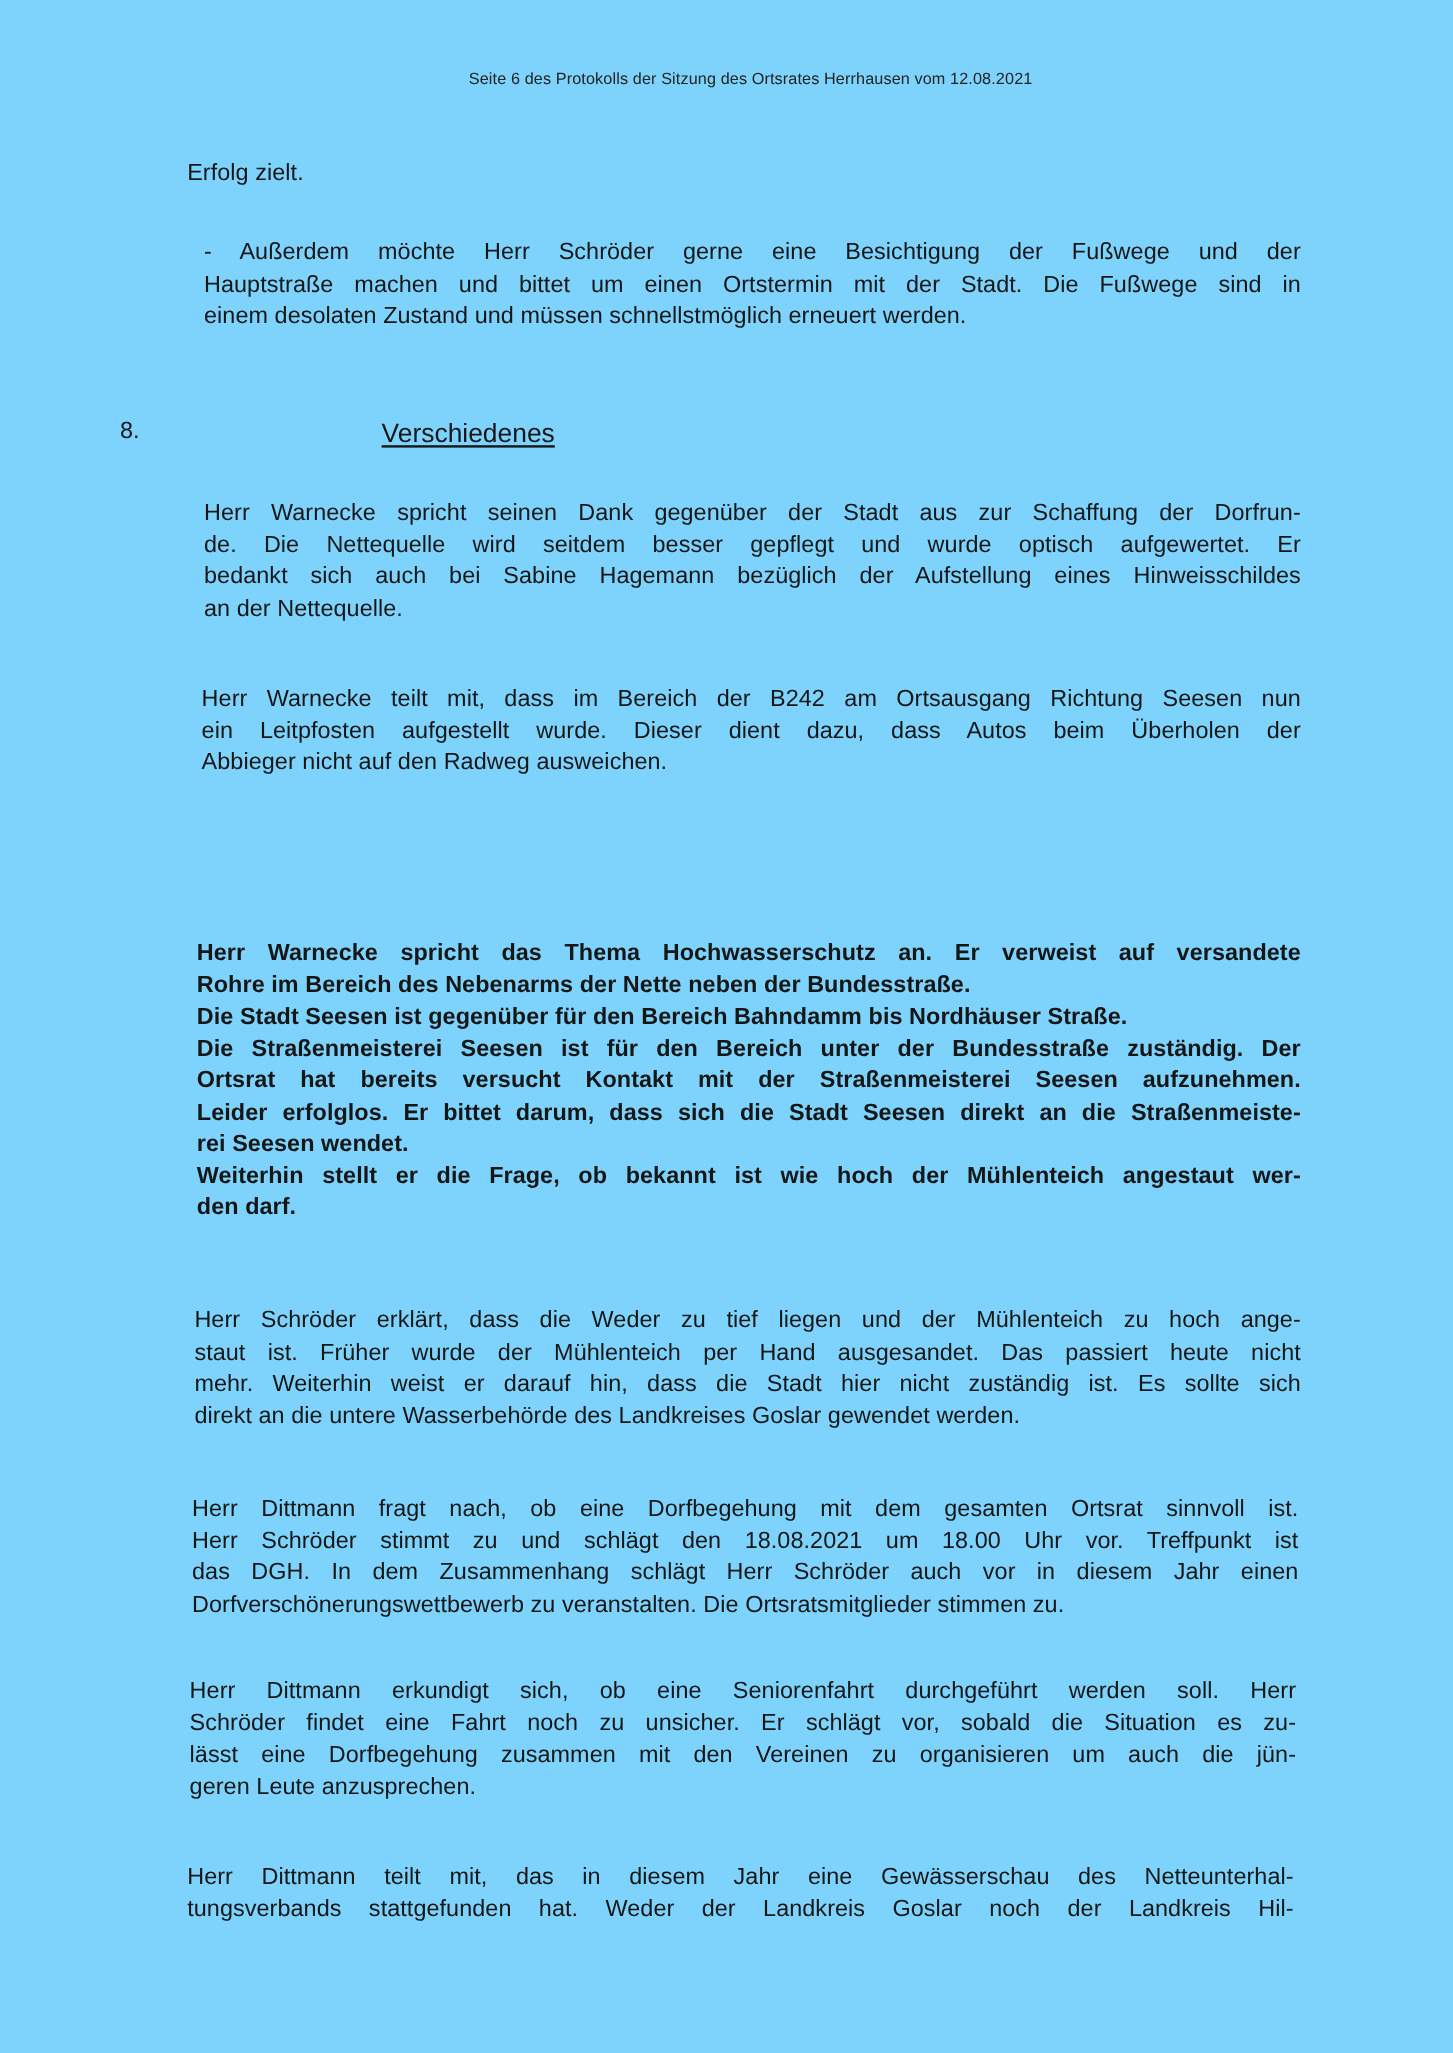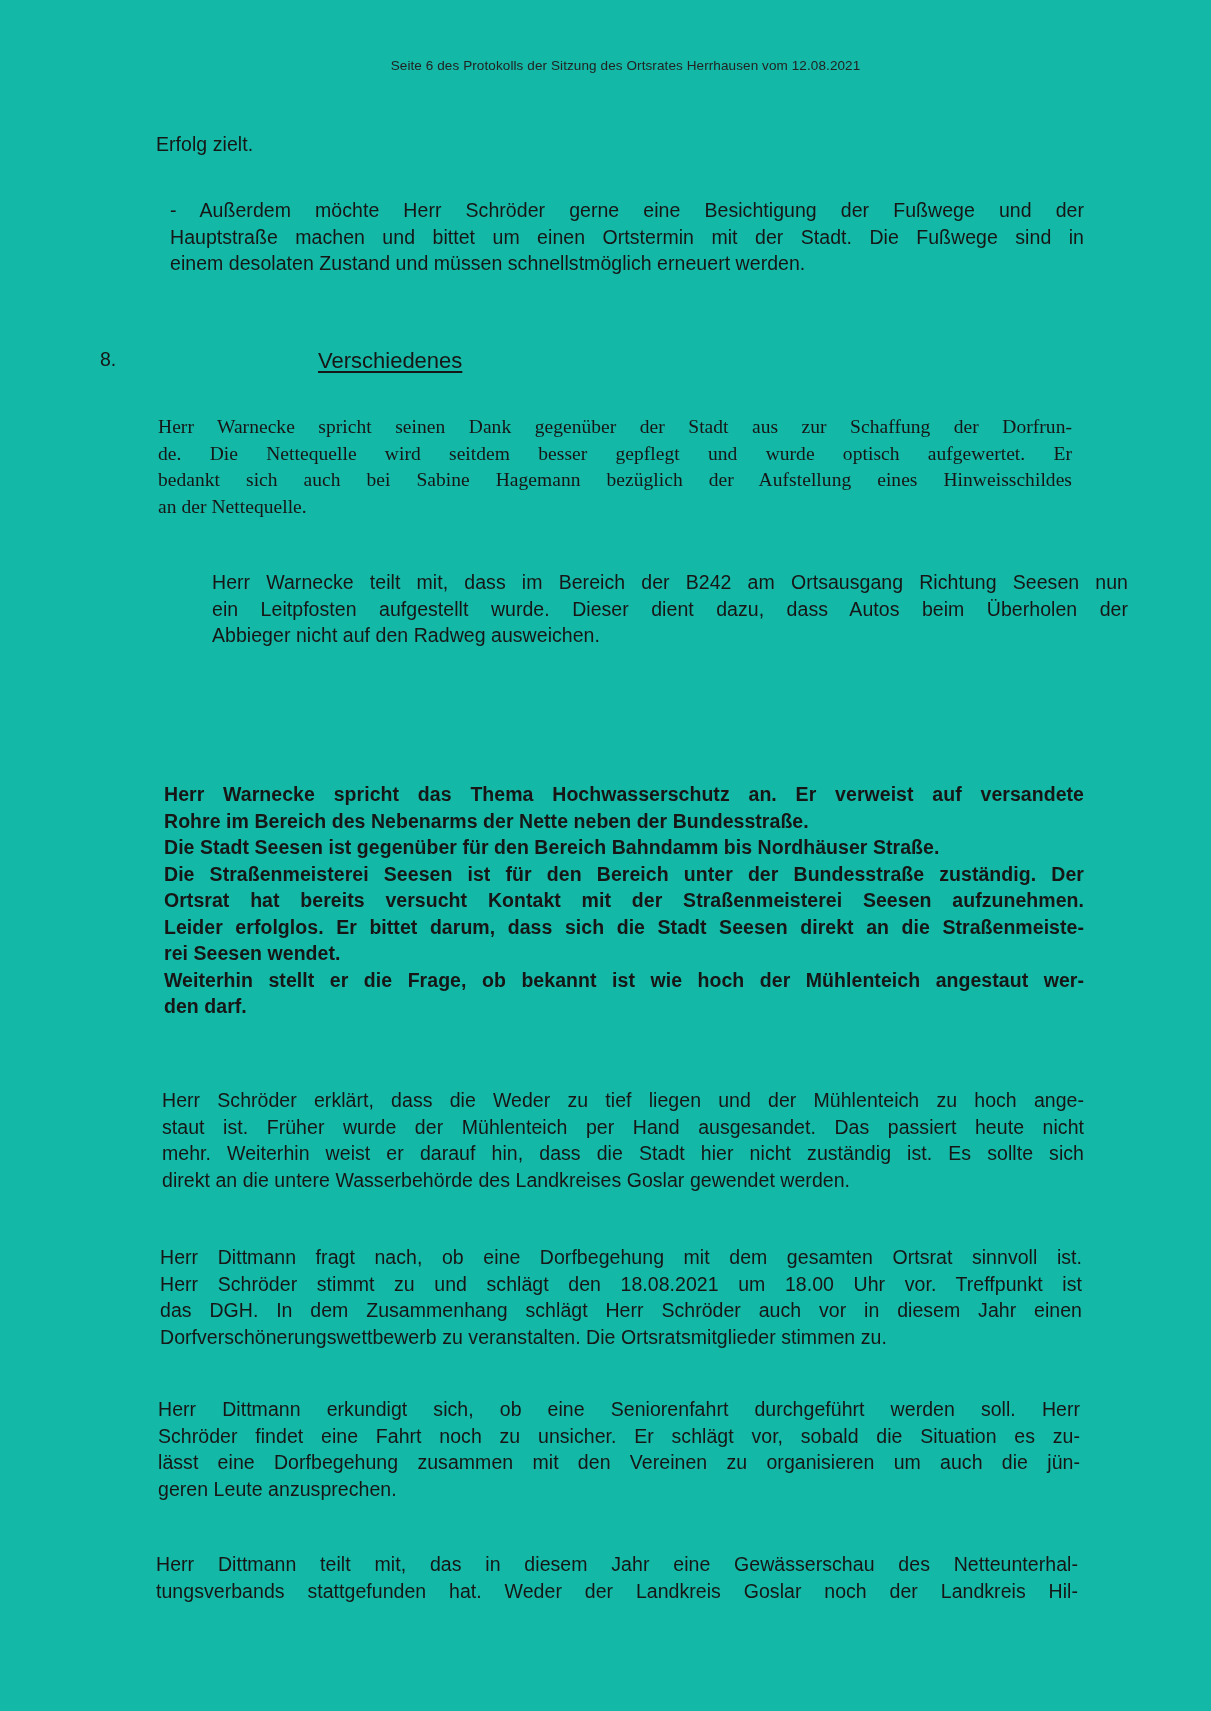--- a/index.html
+++ b/index.html
@@ -13,21 +13,21 @@
       position: relative;
       overflow: hidden;
       font-family: "Liberation Sans", "DejaVu Sans", sans-serif;
       color: #1a1a1a;
     }
     .page {
       position: absolute;
       left: 0; top: 0;
       width: 1211px;
       height: 1711px;
-      background: #14b8a6;
+      background: #7dd3fc;
     }
     .header {
       position: absolute;
       top: 58px;
       left: 0;
       width: 1211px;
       text-align: center;
       font-size: 13.5px;
       letter-spacing: 0.1px;
       color: #222;
@@ -82,28 +82,28 @@
 
   <div class="para" style="left:170px; top:197px; width:914px;">
     <span class="line">- Außerdem möchte Herr Schröder gerne eine Besichtigung der Fußwege und der</span>
     <span class="line">Hauptstraße machen und bittet um einen Ortstermin mit der Stadt. Die Fußwege sind in</span>
     <span class="line last">einem desolaten Zustand und müssen schnellstmöglich erneuert werden.</span>
   </div>
 
   <div class="section-num">8.</div>
   <div class="section-title">Verschiedenes</div>
 
-  <div class="para" style="left:158px; top:414px; width:914px;font-family:Liberation Serif, serif;">
+  <div class="para" style="left:170px; top:414px; width:914px;">
     <span class="line">Herr Warnecke spricht seinen Dank gegenüber der Stadt aus zur Schaffung der Dorfrun-</span>
     <span class="line">de. Die Nettequelle wird seitdem besser gepflegt und wurde optisch aufgewertet. Er</span>
     <span class="line">bedankt sich auch bei Sabine Hagemann bezüglich der Aufstellung eines Hinweisschildes</span>
     <span class="line last">an der Nettequelle.</span>
   </div>
 
-  <div class="para" style="left:168px; top:569px; width:916px;margin-left:44px;">
+  <div class="para" style="left:168px; top:569px; width:916px;">
     <span class="line">Herr Warnecke teilt mit, dass im Bereich der B242 am Ortsausgang Richtung Seesen nun</span>
     <span class="line">ein Leitpfosten aufgestellt wurde. Dieser dient dazu, dass Autos beim Überholen der</span>
     <span class="line last">Abbieger nicht auf den Radweg ausweichen.</span>
   </div>
 
 
   <div class="para" style="left:164px; top:781px; width:920px;font-weight:bold;">
     <span class="line">Herr Warnecke spricht das Thema Hochwasserschutz an. Er verweist auf versandete</span>
     <span class="line last">Rohre im Bereich des Nebenarms der Nette neben der Bundesstraße.</span>
     <span class="line last">Die Stadt Seesen ist gegenüber für den Bereich Bahndamm bis Nordhäuser Straße.</span>

